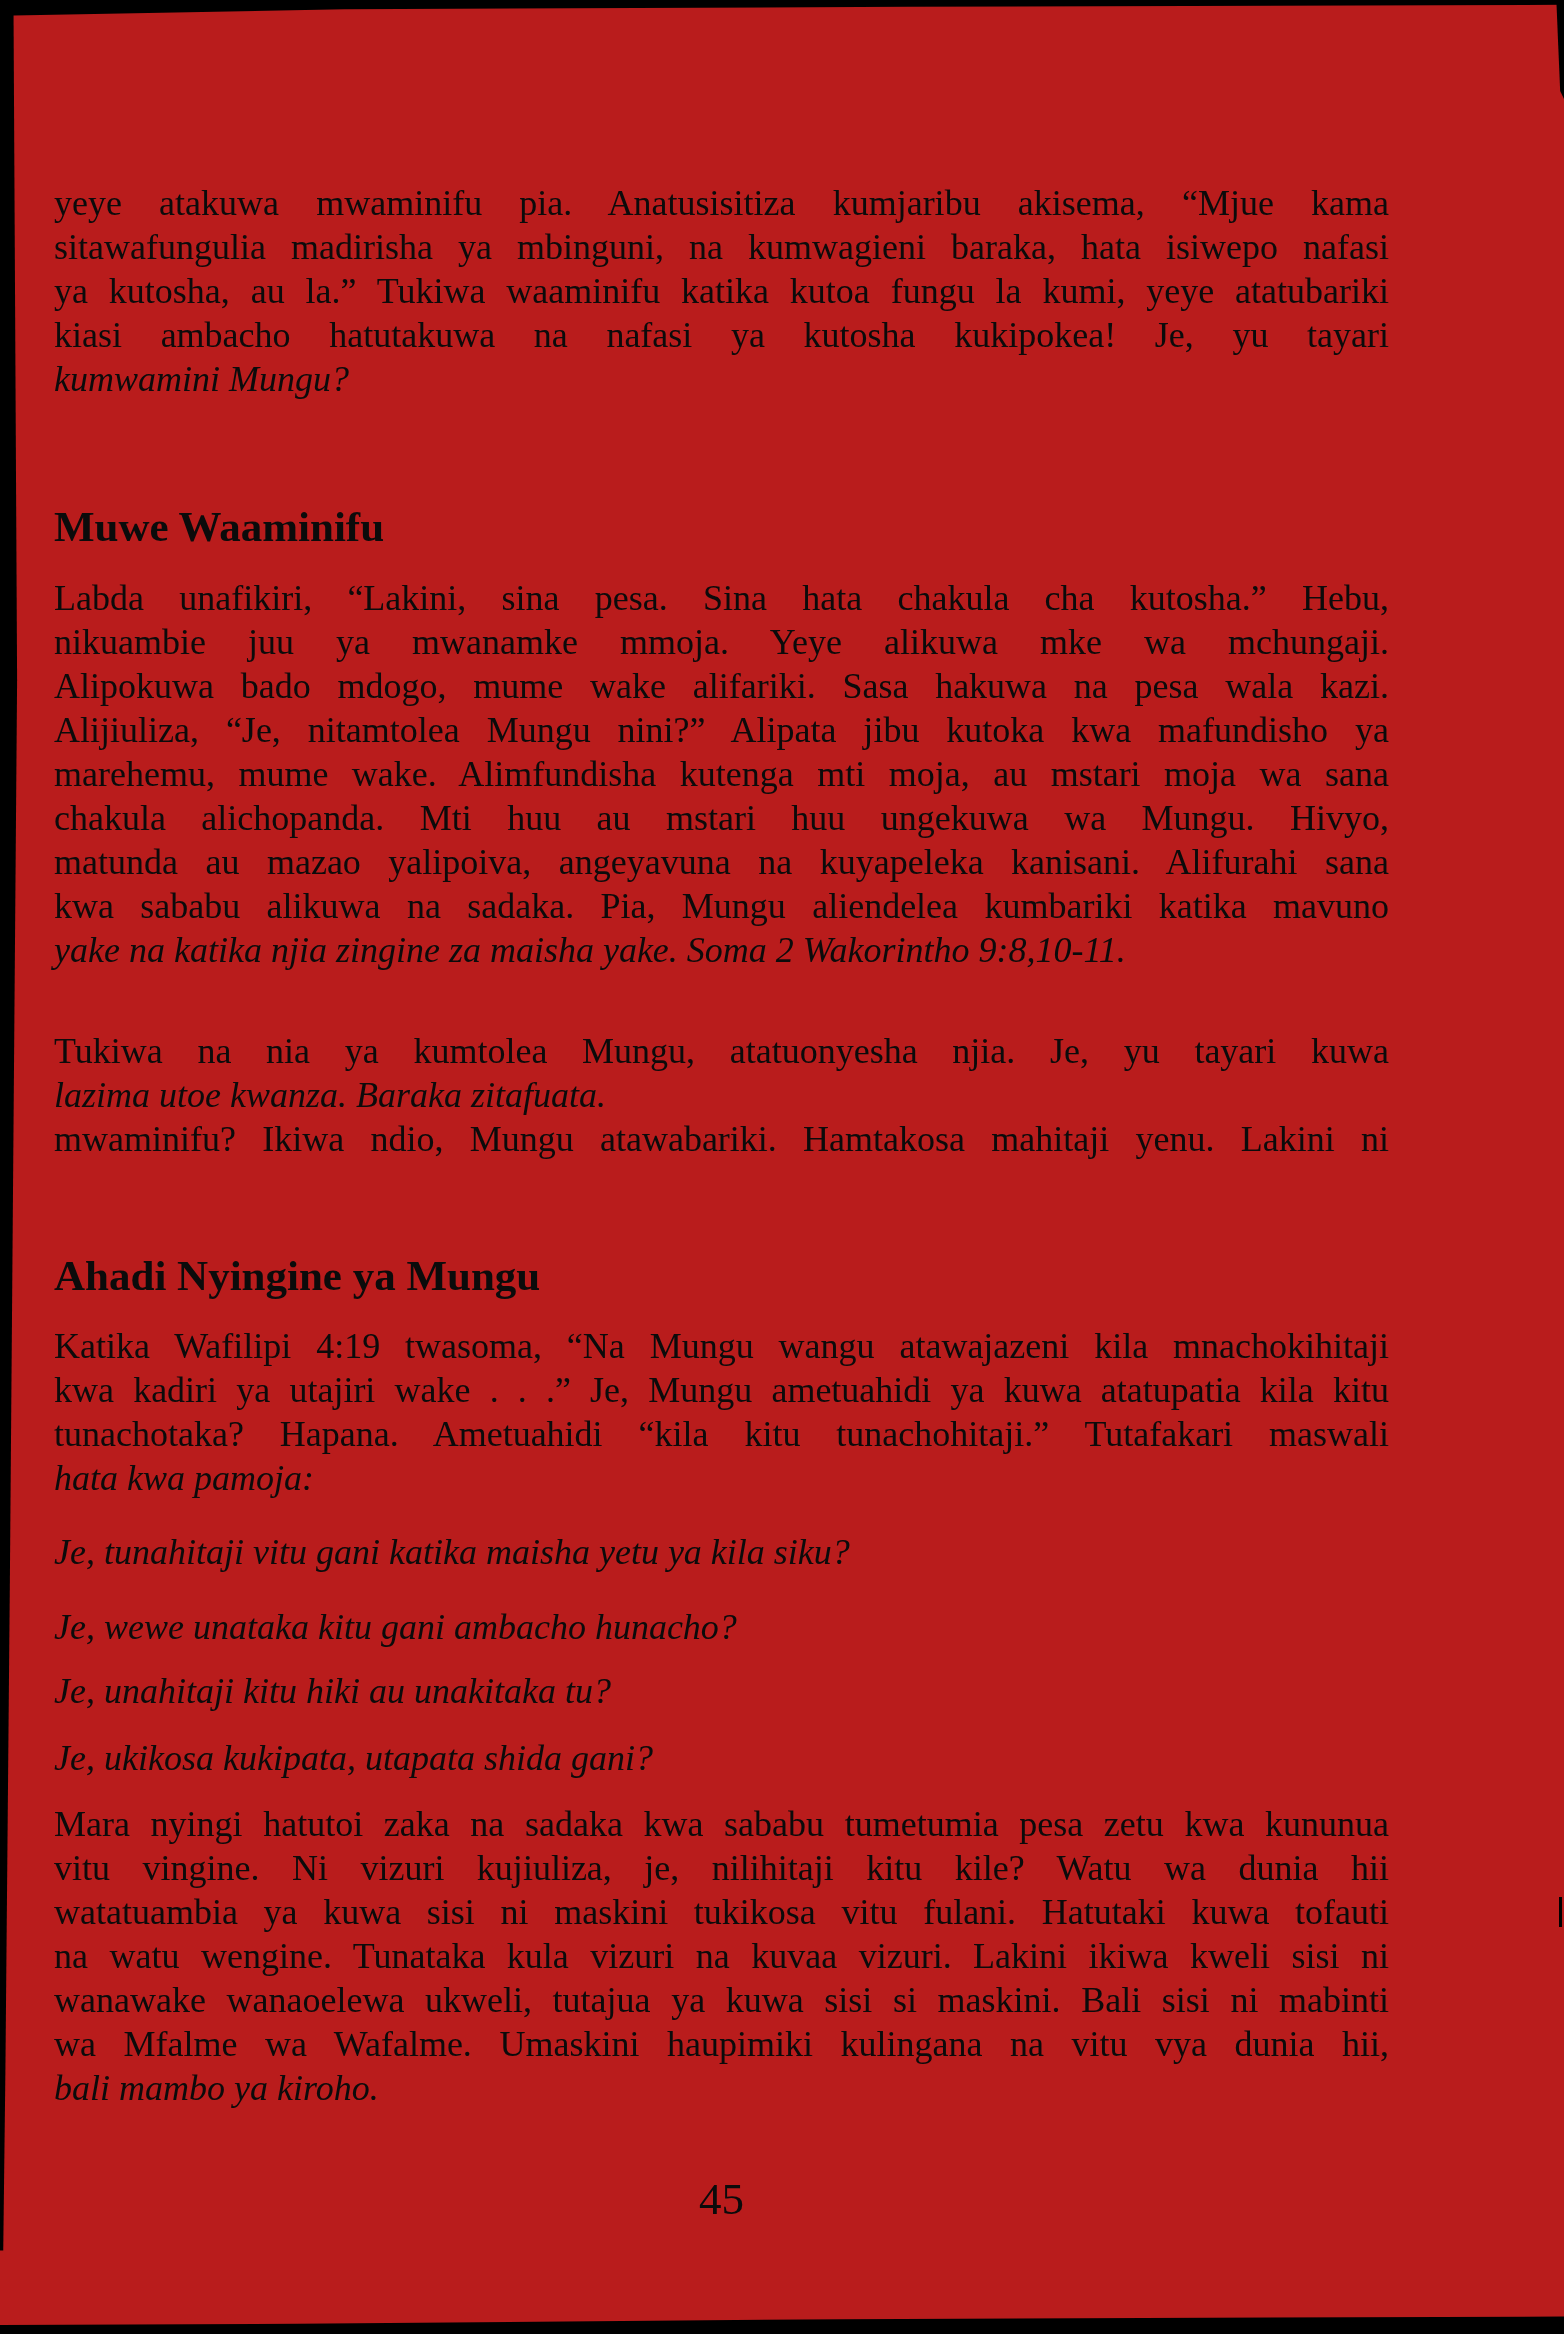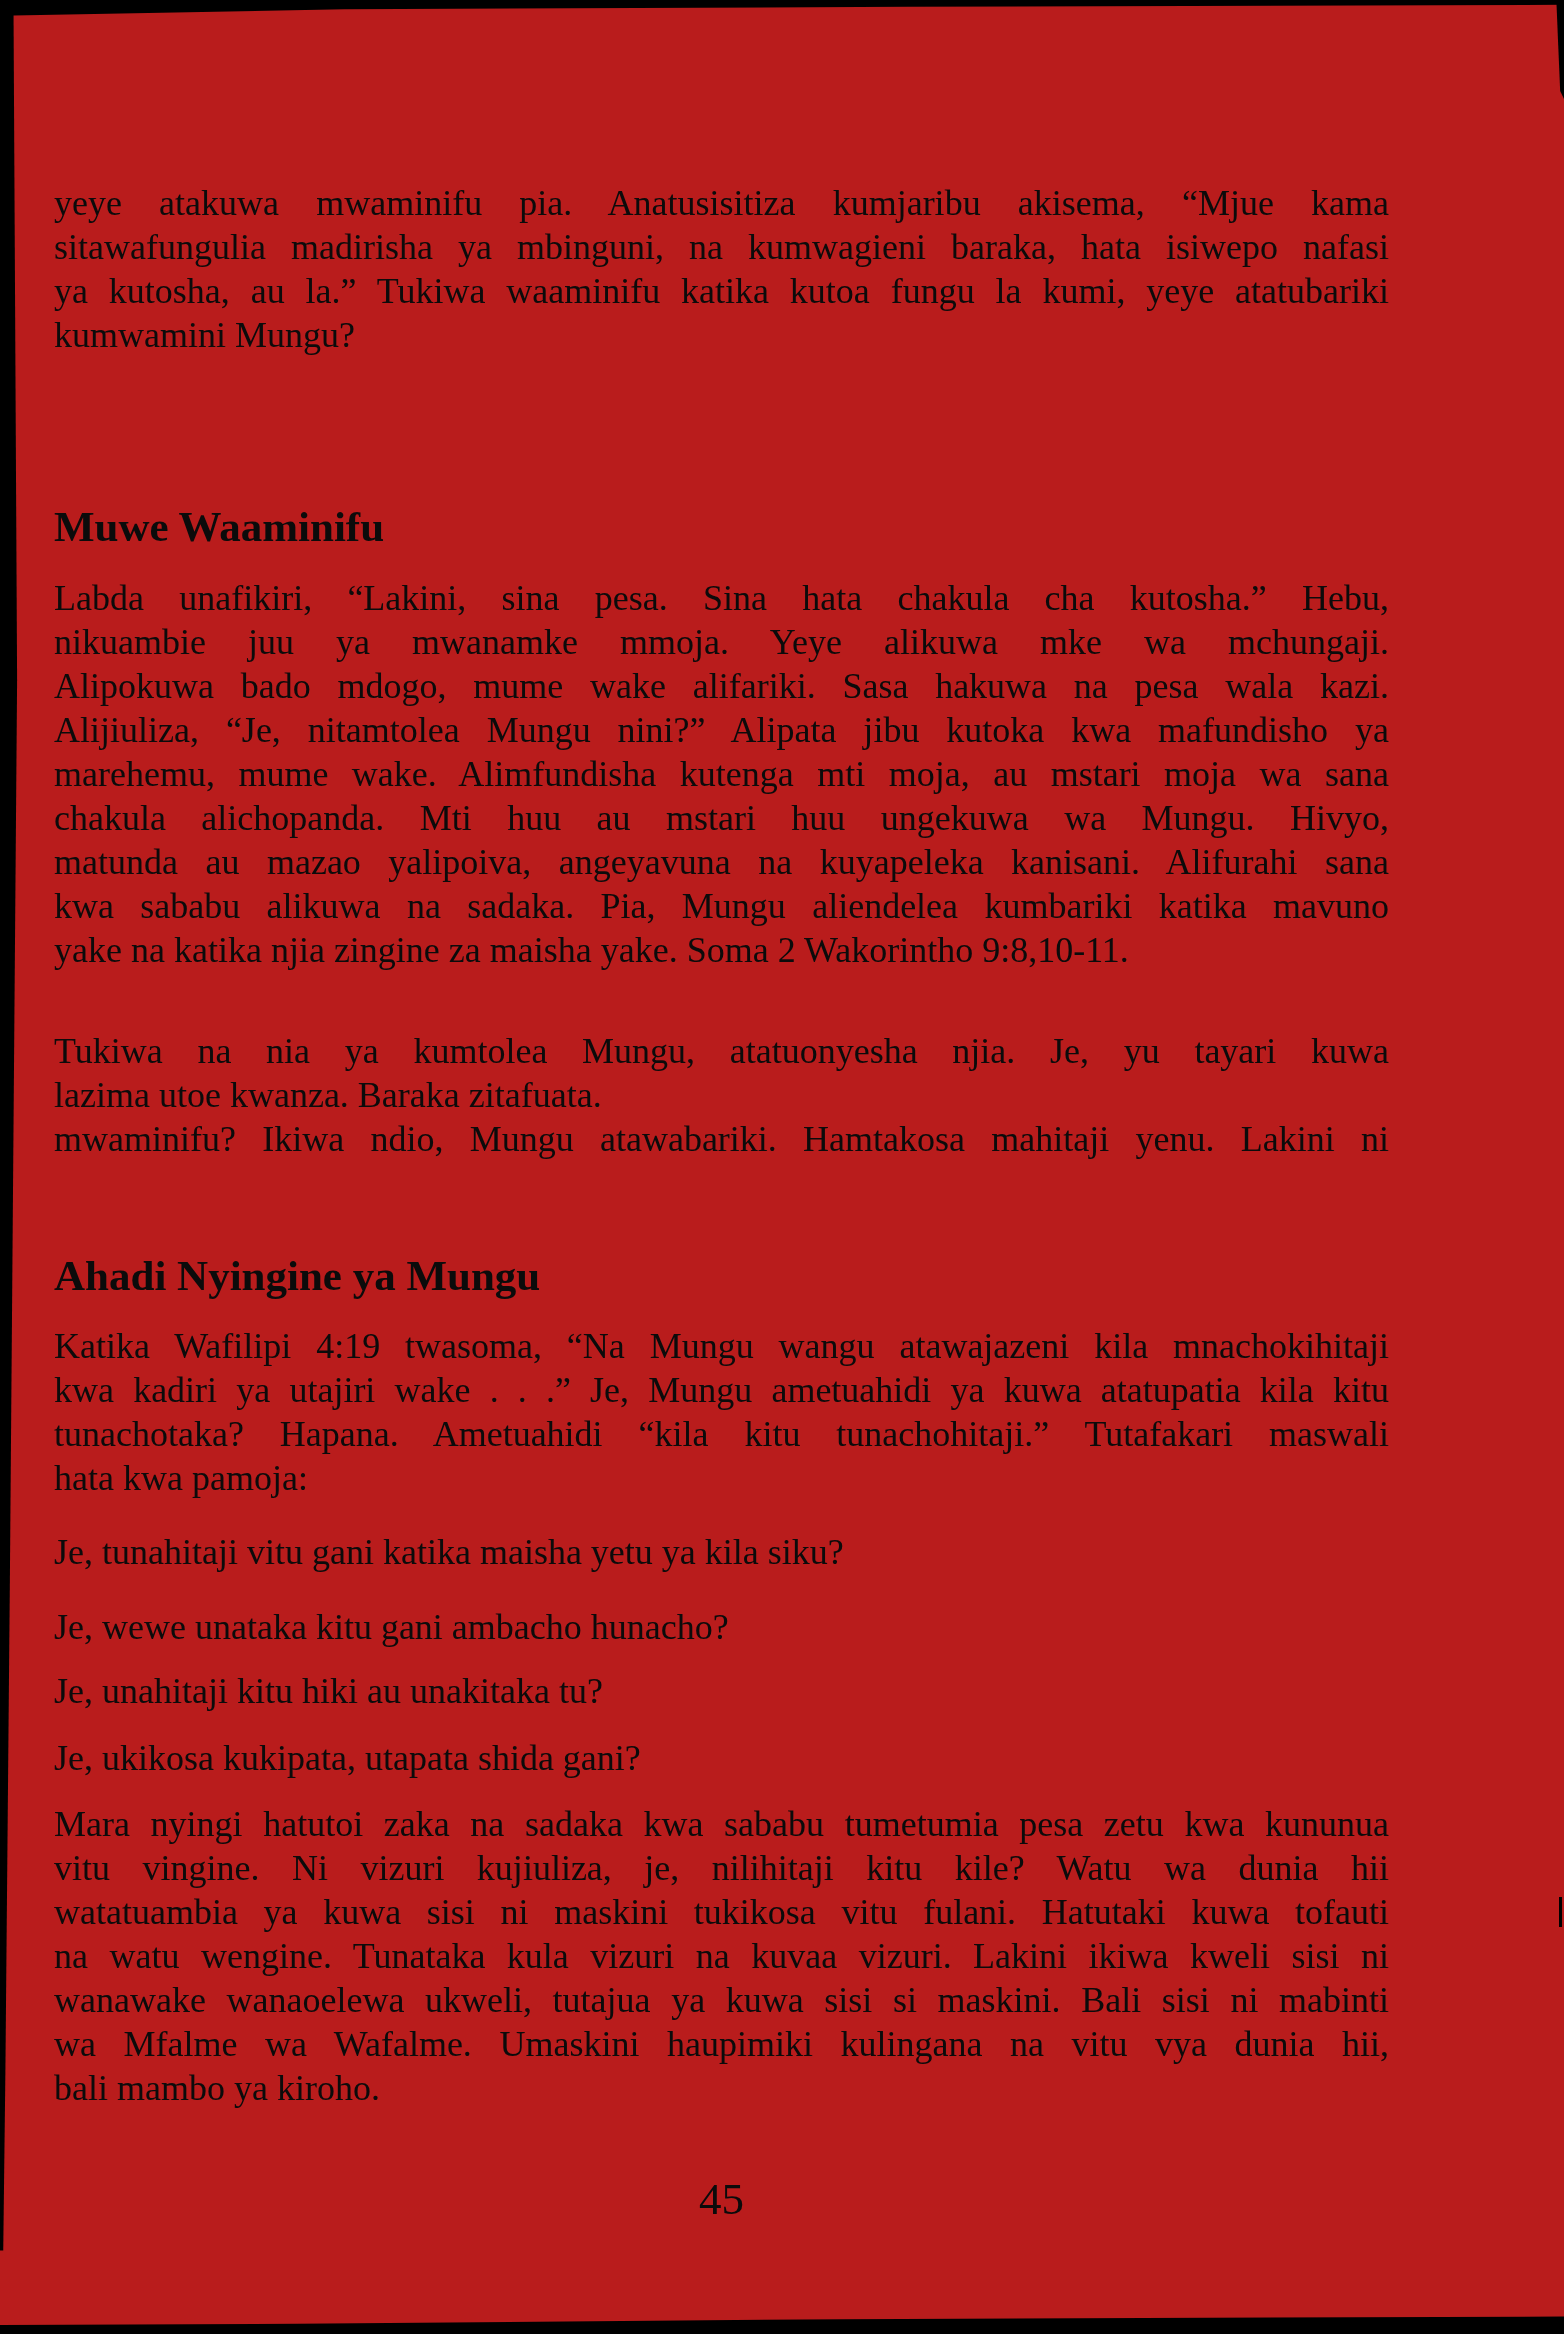--- a/index.html
+++ b/index.html
@@ -39,21 +39,21 @@
   }
   
   .para {
     position: absolute;
     left: 54px;
     width: 1335px;
     font-size: 36px;
   }
   .ln { line-height: 44px; }
   .j  { text-align: justify; text-align-last: justify; }
-  .l  { text-align: left; text-align-last: left; }
+  .l  { text-align: left; text-align-last: left; font-style: italic; }
   .heading {
     position: absolute;
     left: 54px;
     width: 1335px;
     margin: 0;
     text-align: left;
     font-size: 43px;
     font-weight: bold;
     line-height: 49px;
   }
@@ -74,20 +74,21 @@
   <div class="edge edge-top"></div>
   <div class="edge edge-top-right"></div>
   <div class="edge edge-left"></div>
   <div class="edge edge-bottom"></div>
   <div class="edge edge-right-dash"></div>
 
   <div class="para" style="top:181px">
     <div class="ln j">yeye atakuwa mwaminifu pia. Anatusisitiza kumjaribu akisema, “Mjue kama</div>
     <div class="ln j">sitawafungulia madirisha ya mbinguni, na kumwagieni baraka, hata isiwepo nafasi</div>
     <div class="ln j">ya kutosha, au la.” Tukiwa waaminifu katika kutoa fungu la kumi, yeye atatubariki</div>
+    <div class="ln j">kiasi ambacho hatutakuwa na nafasi ya kutosha kukipokea! Je, yu tayari</div>
     <div class="ln l">kumwamini Mungu?</div>
   </div>
 
   <h2 class="heading" style="top:502px">Muwe Waaminifu</h2>
 
   <div class="para" style="top:576px">
     <div class="ln j">Labda unafikiri, “Lakini, sina pesa.  Sina hata chakula cha kutosha.” Hebu,</div>
     <div class="ln j">nikuambie juu ya mwanamke mmoja. Yeye alikuwa mke wa mchungaji.</div>
     <div class="ln j">Alipokuwa bado mdogo, mume wake alifariki. Sasa hakuwa na pesa wala kazi.</div>
     <div class="ln j">Alijiuliza, “Je, nitamtolea Mungu nini?” Alipata jibu kutoka kwa mafundisho ya</div>

